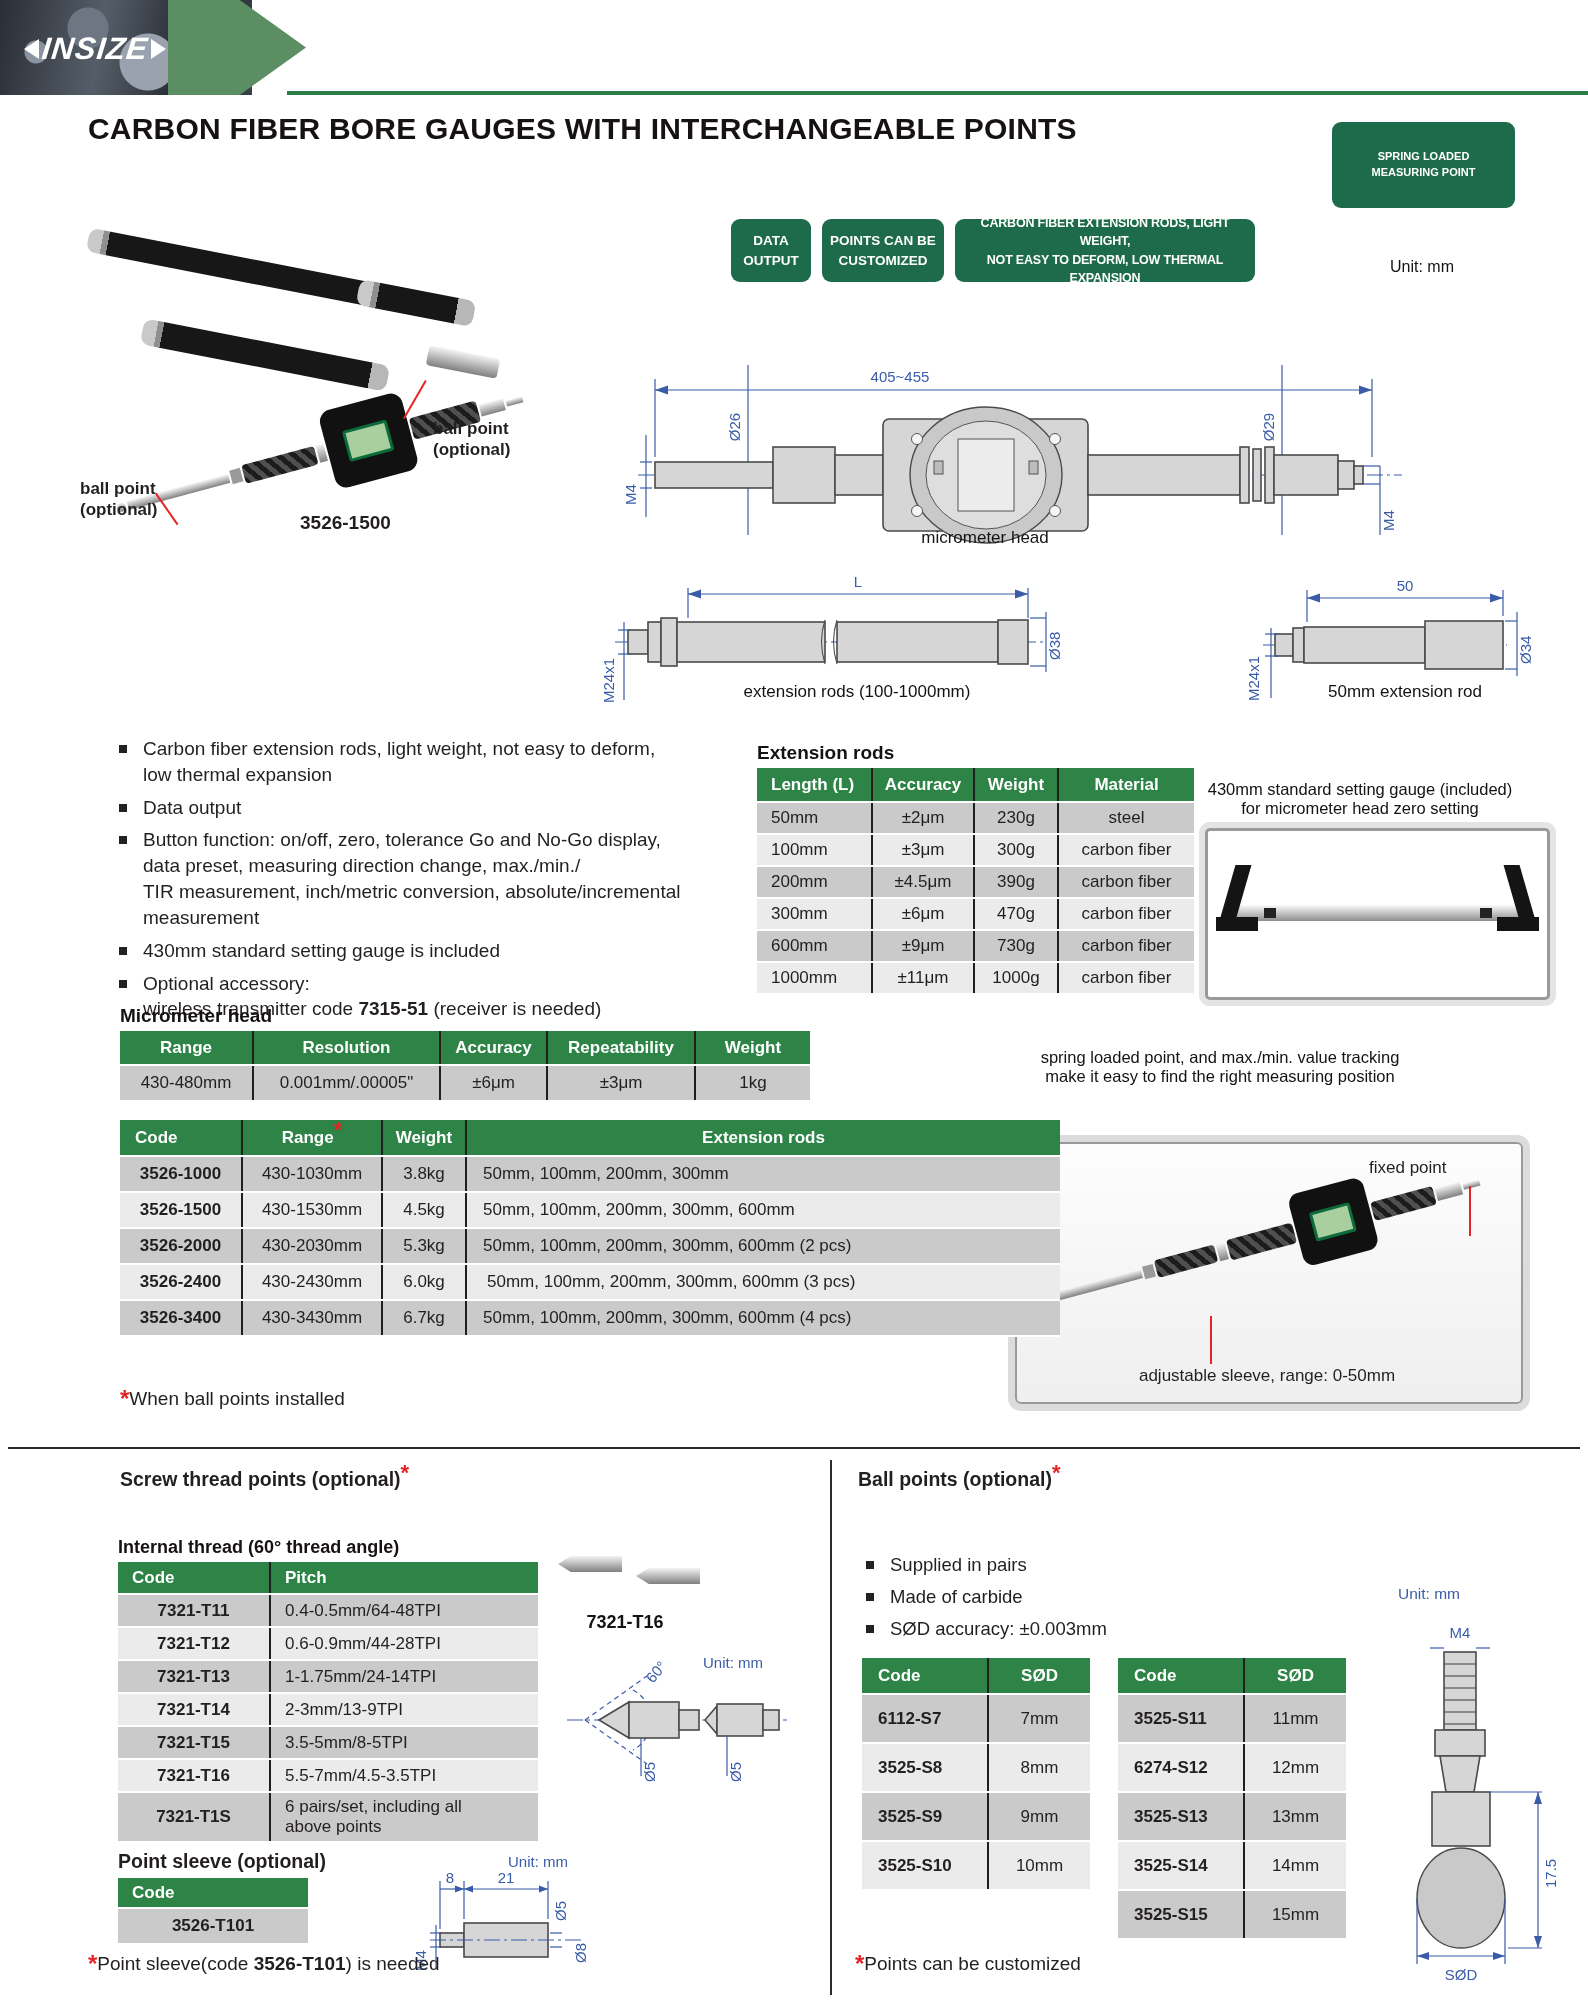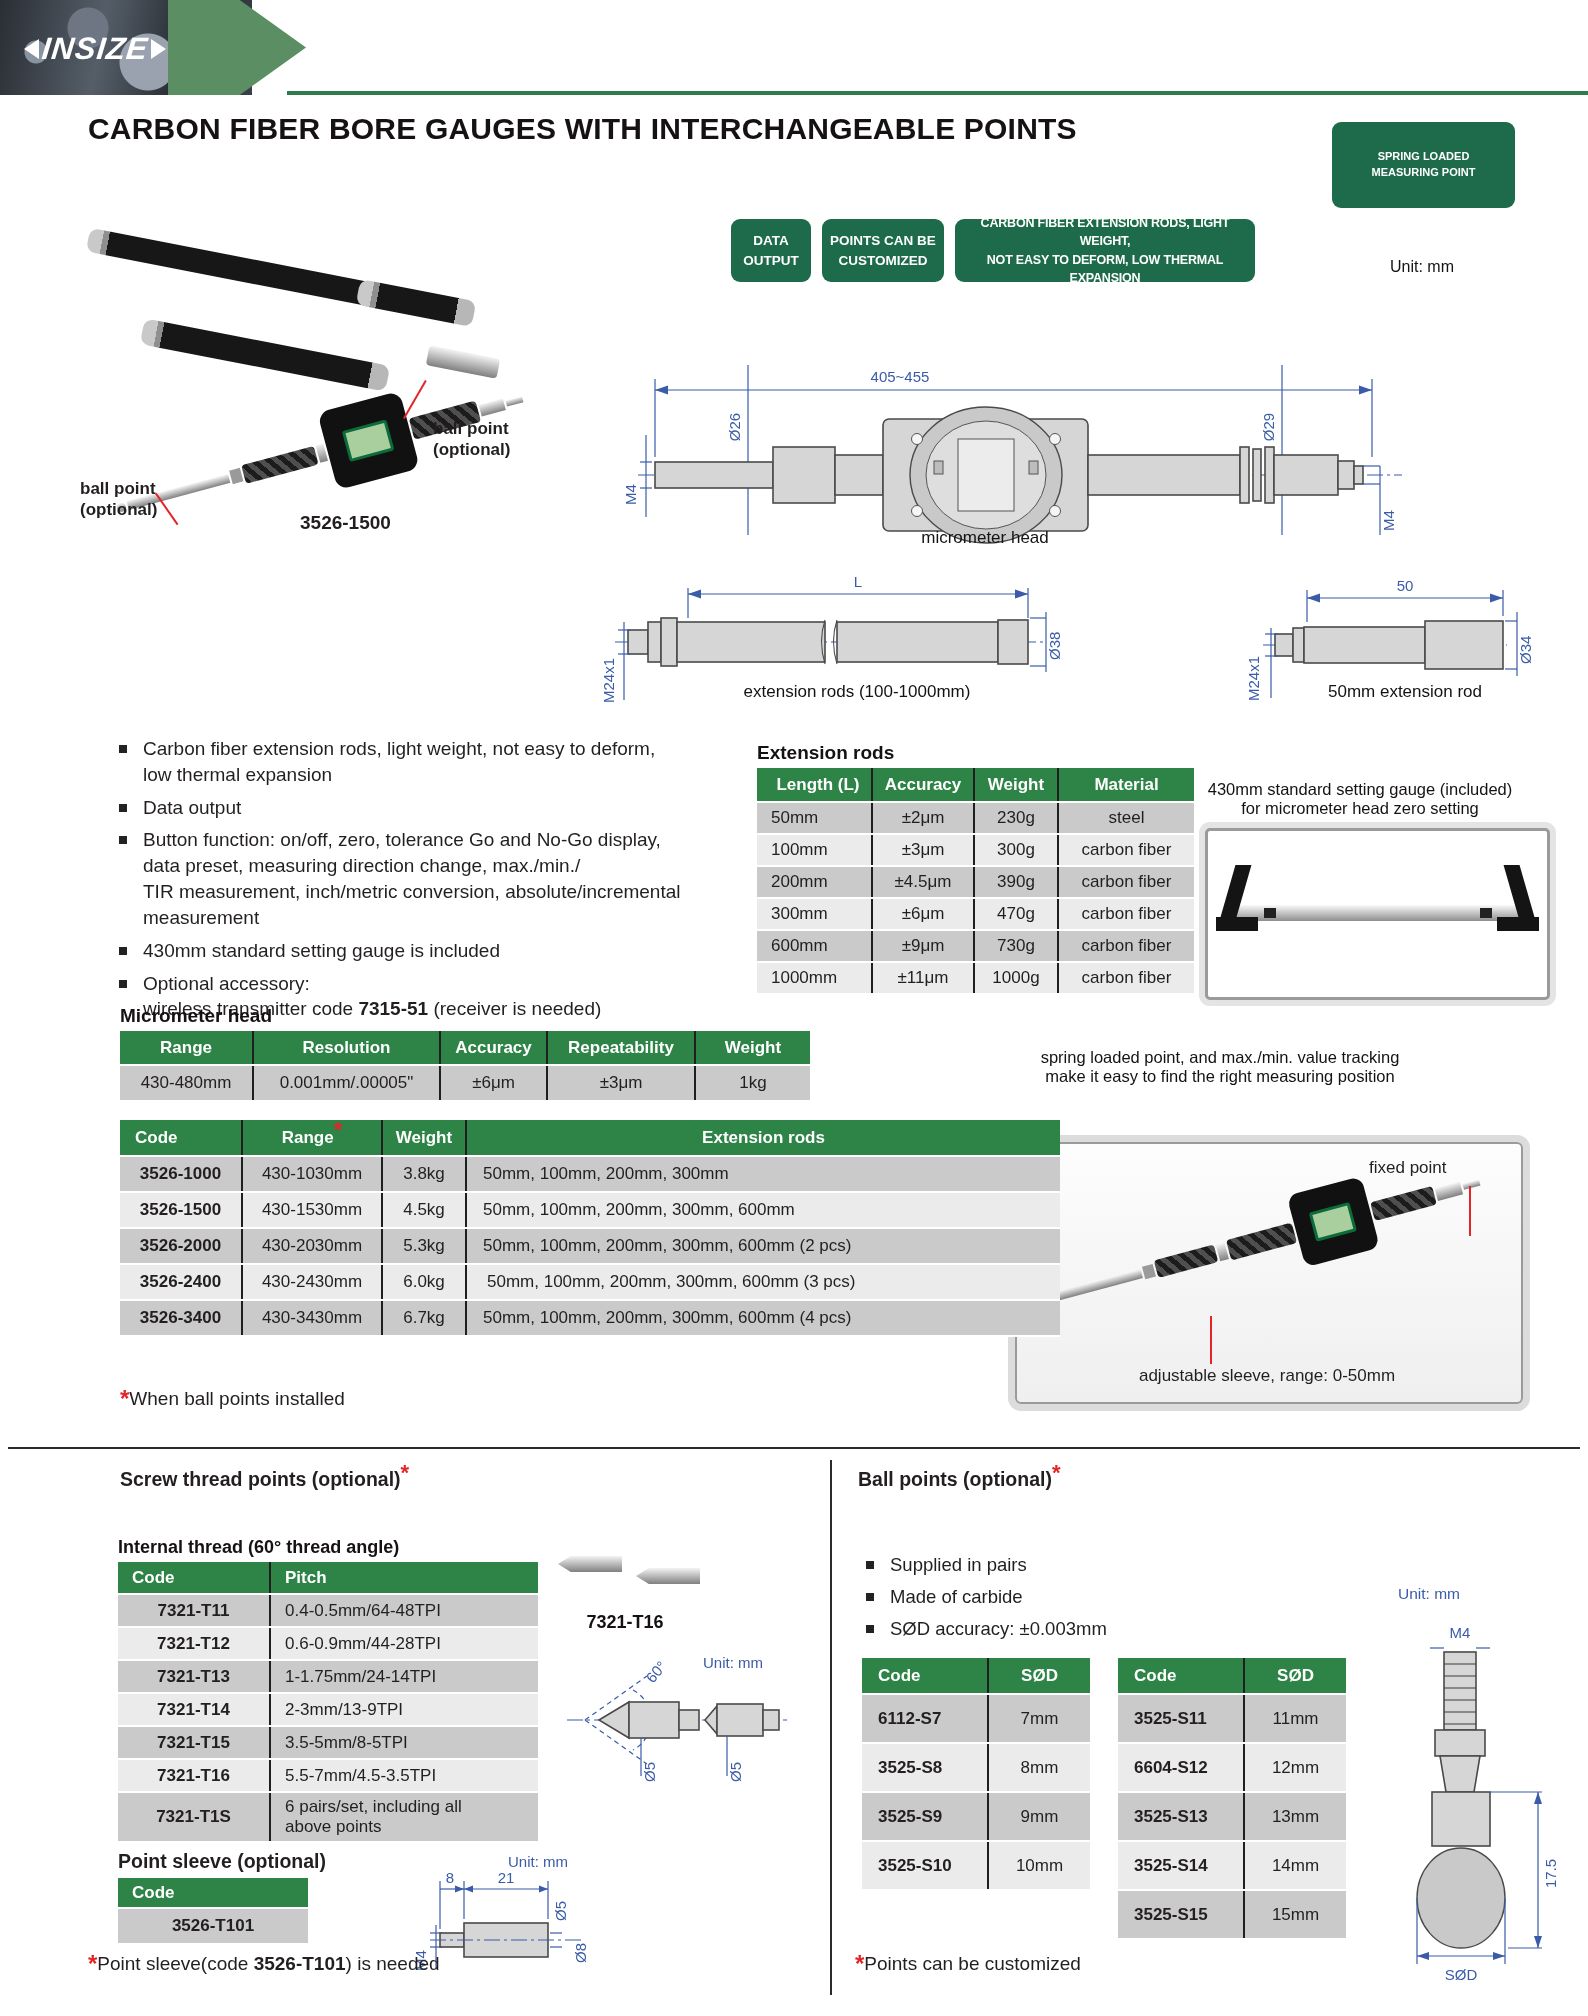--- a/index.html
+++ b/index.html
@@ -240,21 +240,21 @@
   <div class="abs h2" style="left:757px; top:742px;">Extension rods</div>
   <table class="abs gtbl" style="left:757px; top:768px; width:437px;">
     <colgroup>
         <col style="width:115px">
         <col style="width:102px">
         <col style="width:84px">
         <col style="width:136px">
       </colgroup>
     <thead>
         <tr style="height:34px;">
-      <th style="text-align:center; padding-left:14px;">Length (L)</th>
+      <th style="text-align:left; padding-left:14px;">Length (L)</th>
       <th>Accuracy</th>
       <th>Weight</th>
       <th>Material</th>
     </tr>
       </thead>
     <tbody>
       <tr style="height:32px;">
           <td style="padding-left:14px;">50mm</td>
           <td class="ctr">±2μm</td>
           <td class="ctr">230g</td>
@@ -572,21 +572,21 @@
       <th style="text-align:left; padding-left:16px;">Code</th>
       <th>SØD</th>
     </tr>
       </thead>
     <tbody>
       <tr style="height:49px;">
           <td class="b" style="padding-left:16px;">3525-S11</td>
           <td class="ctr">11mm</td>
         </tr>
       <tr style="height:49px;">
-          <td class="b" style="padding-left:16px;">6604-S12</td>
+          <td class="b" style="padding-left:16px;">6274-S12</td>
           <td class="ctr">12mm</td>
         </tr>
       <tr style="height:49px;">
           <td class="b" style="padding-left:16px;">3525-S13</td>
           <td class="ctr">13mm</td>
         </tr>
       <tr style="height:49px;">
           <td class="b" style="padding-left:16px;">3525-S14</td>
           <td class="ctr">14mm</td>
         </tr>

